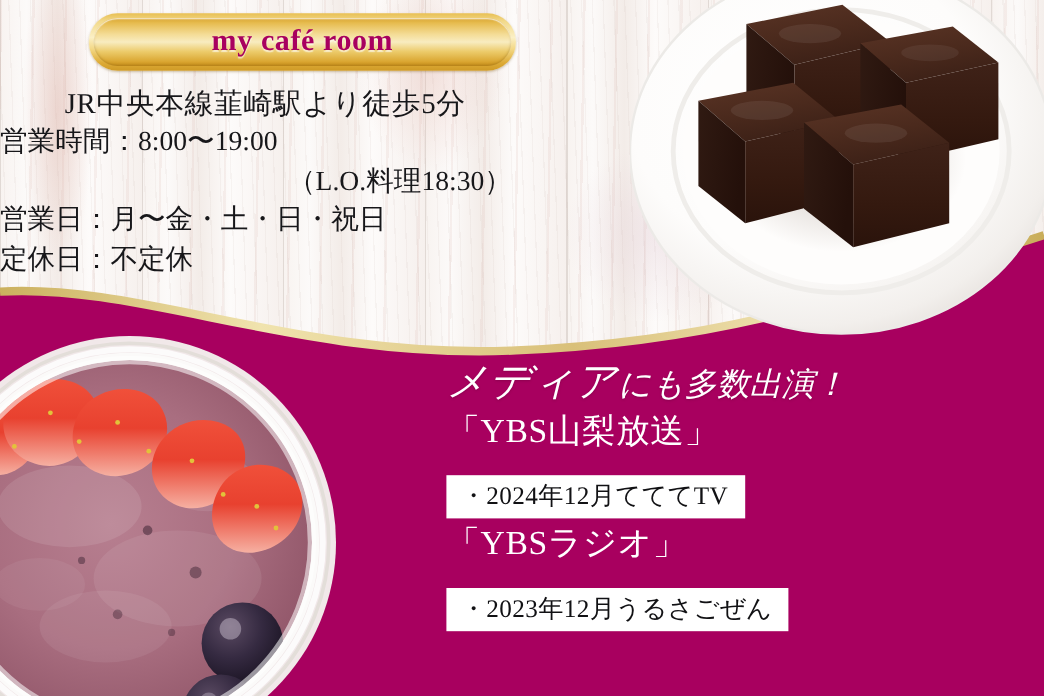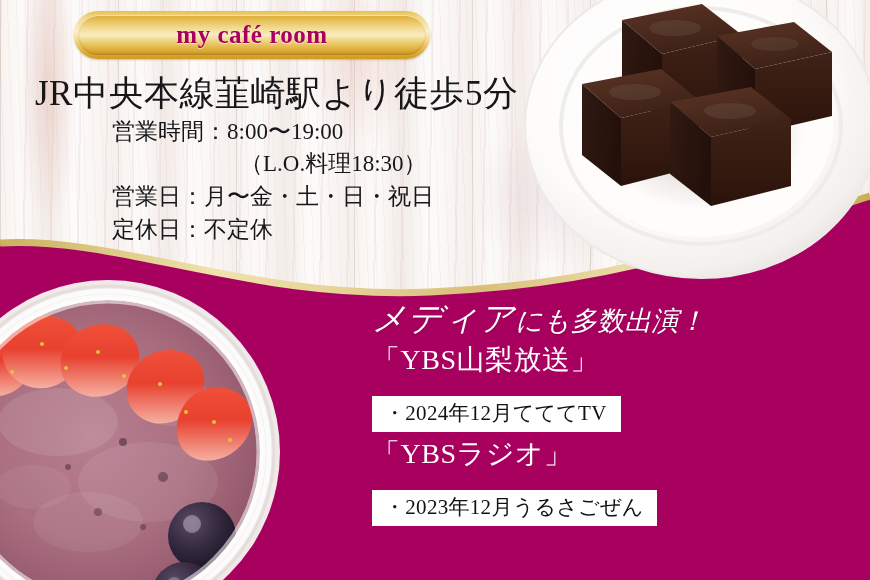--- a/index.html
+++ b/index.html
@@ -90,30 +90,29 @@
   }
 
   
   .info {
     position: absolute;
     left: 0; top: 72px;
     width: 560px;
     color: #17171a;
   }
   .info-line1 {
-    font-size: 35px;
+    font-size: 24px;
     letter-spacing: 0.5px;
-    padding-left: 35px;
+    padding-left: 54px;
     line-height: 1.25;
     white-space: nowrap;
   }
   .info-row {
     font-size: 23px;
     line-height: 1.42;
-    padding-left: 112px;
     white-space: nowrap;
   }
   .info-row.indent { padding-left: 240px; }
 
   
   .plate {
     position: absolute;
     left: 525px; top: -26px;
     width: 352px; height: 320px;
   }

